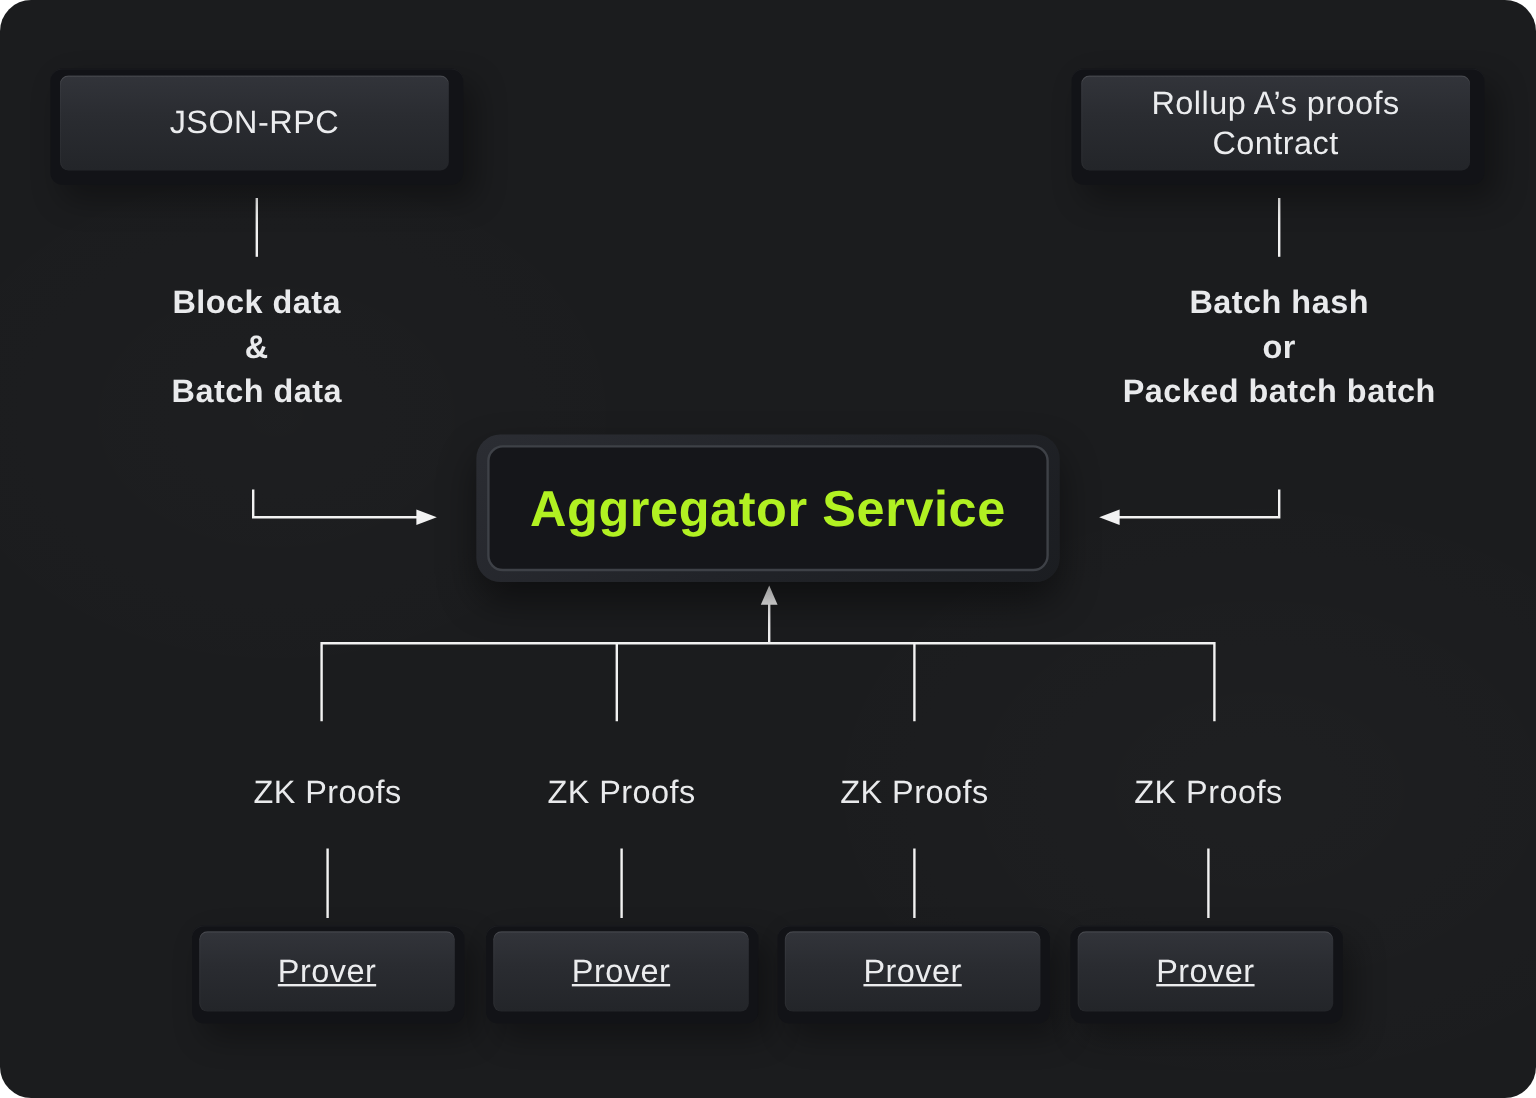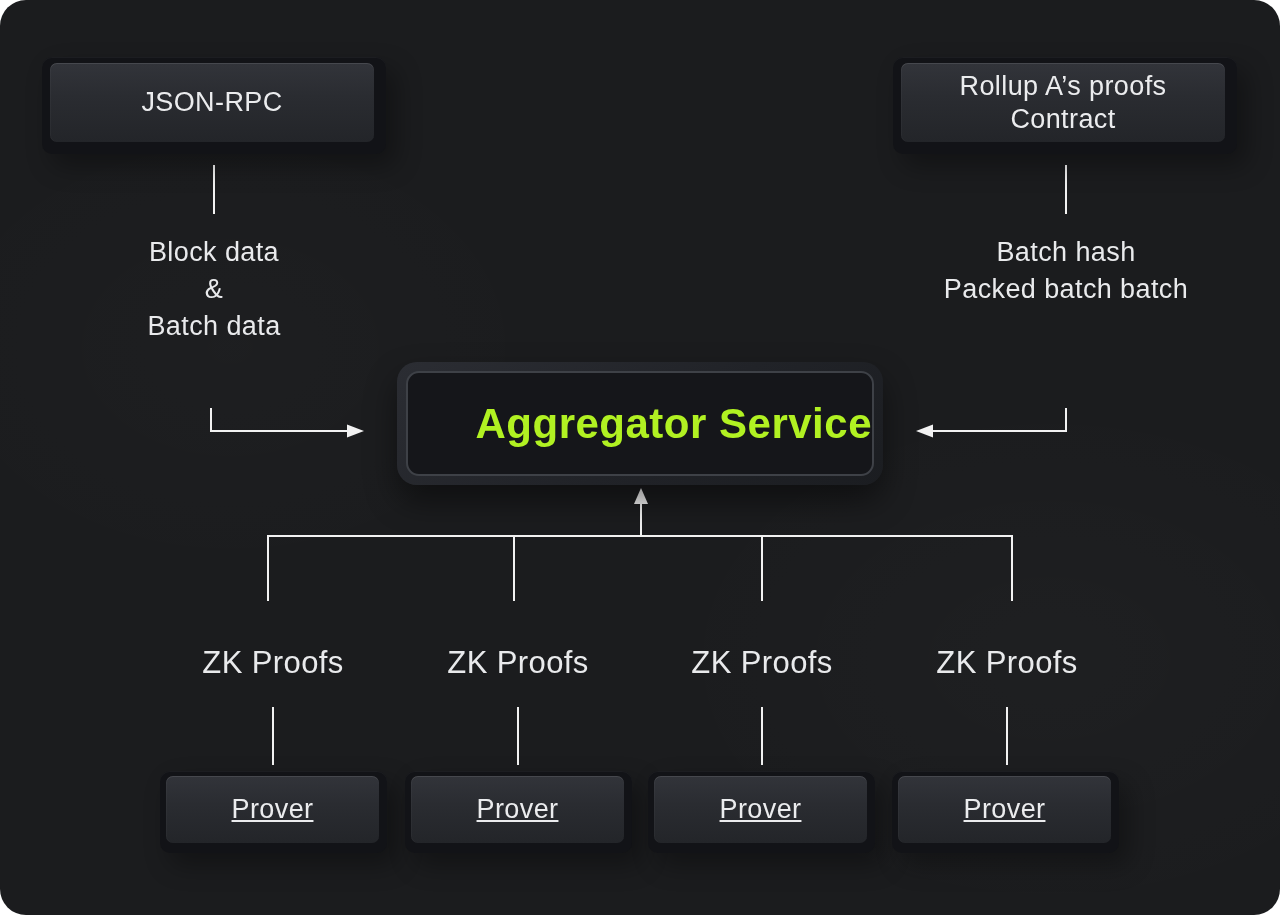--- a/index.html
+++ b/index.html
@@ -73,44 +73,45 @@
     box-shadow: 0 16px 32px rgba(0,0,0,0.45);
   }
   .agg .agg-panel {
     position: absolute;
     left: 9px; top: 9px; right: 9px; bottom: 9px;
     border-radius: 13px;
     background: #15161a;
     border: 2px solid #3e4147;
     display: flex;
     align-items: center;
-    justify-content: flex-end;
+    justify-content: center;
   }
   .agg-title {
     font-size: 42px;
     font-weight: 700;
     letter-spacing: 0.5px;
     color: var(--accent, #b1f122);
     white-space: nowrap;
   }
   
   .note {
     position: absolute;
     transform: translateX(-50%);
     text-align: center;
     font-size: 27px;
     letter-spacing: 0.4px;
     line-height: 37px;
     color: #e9eaec;
     white-space: nowrap;
+    font-weight: bold;
   }
   .zk-label {
     position: absolute;
     transform: translateX(-50%);
-    font-size: 31px;
+    font-size: 27px;
     letter-spacing: 0.4px;
     color: #e9eaec;
     white-space: nowrap;
   }
 </style>
 </head>
 <body>
 
 <div class="page">
 
@@ -147,20 +148,21 @@
   </div>
 
   <div class="note" style="left:214px; top:234px;">
     <div>Block data</div>
     <div>&amp;</div>
     <div>Batch data</div>
   </div>
 
   <div class="note" style="left:1066px; top:234px;">
     <div>Batch hash</div>
+    <div>or</div>
     <div>Packed batch batch</div>
   </div>
 
   <div class="agg">
     <div class="agg-panel">
       <span class="agg-title">Aggregator Service</span>
     </div>
   </div>
 
   <div class="zk-label" style="left:273px; top:645px;">ZK Proofs</div>

